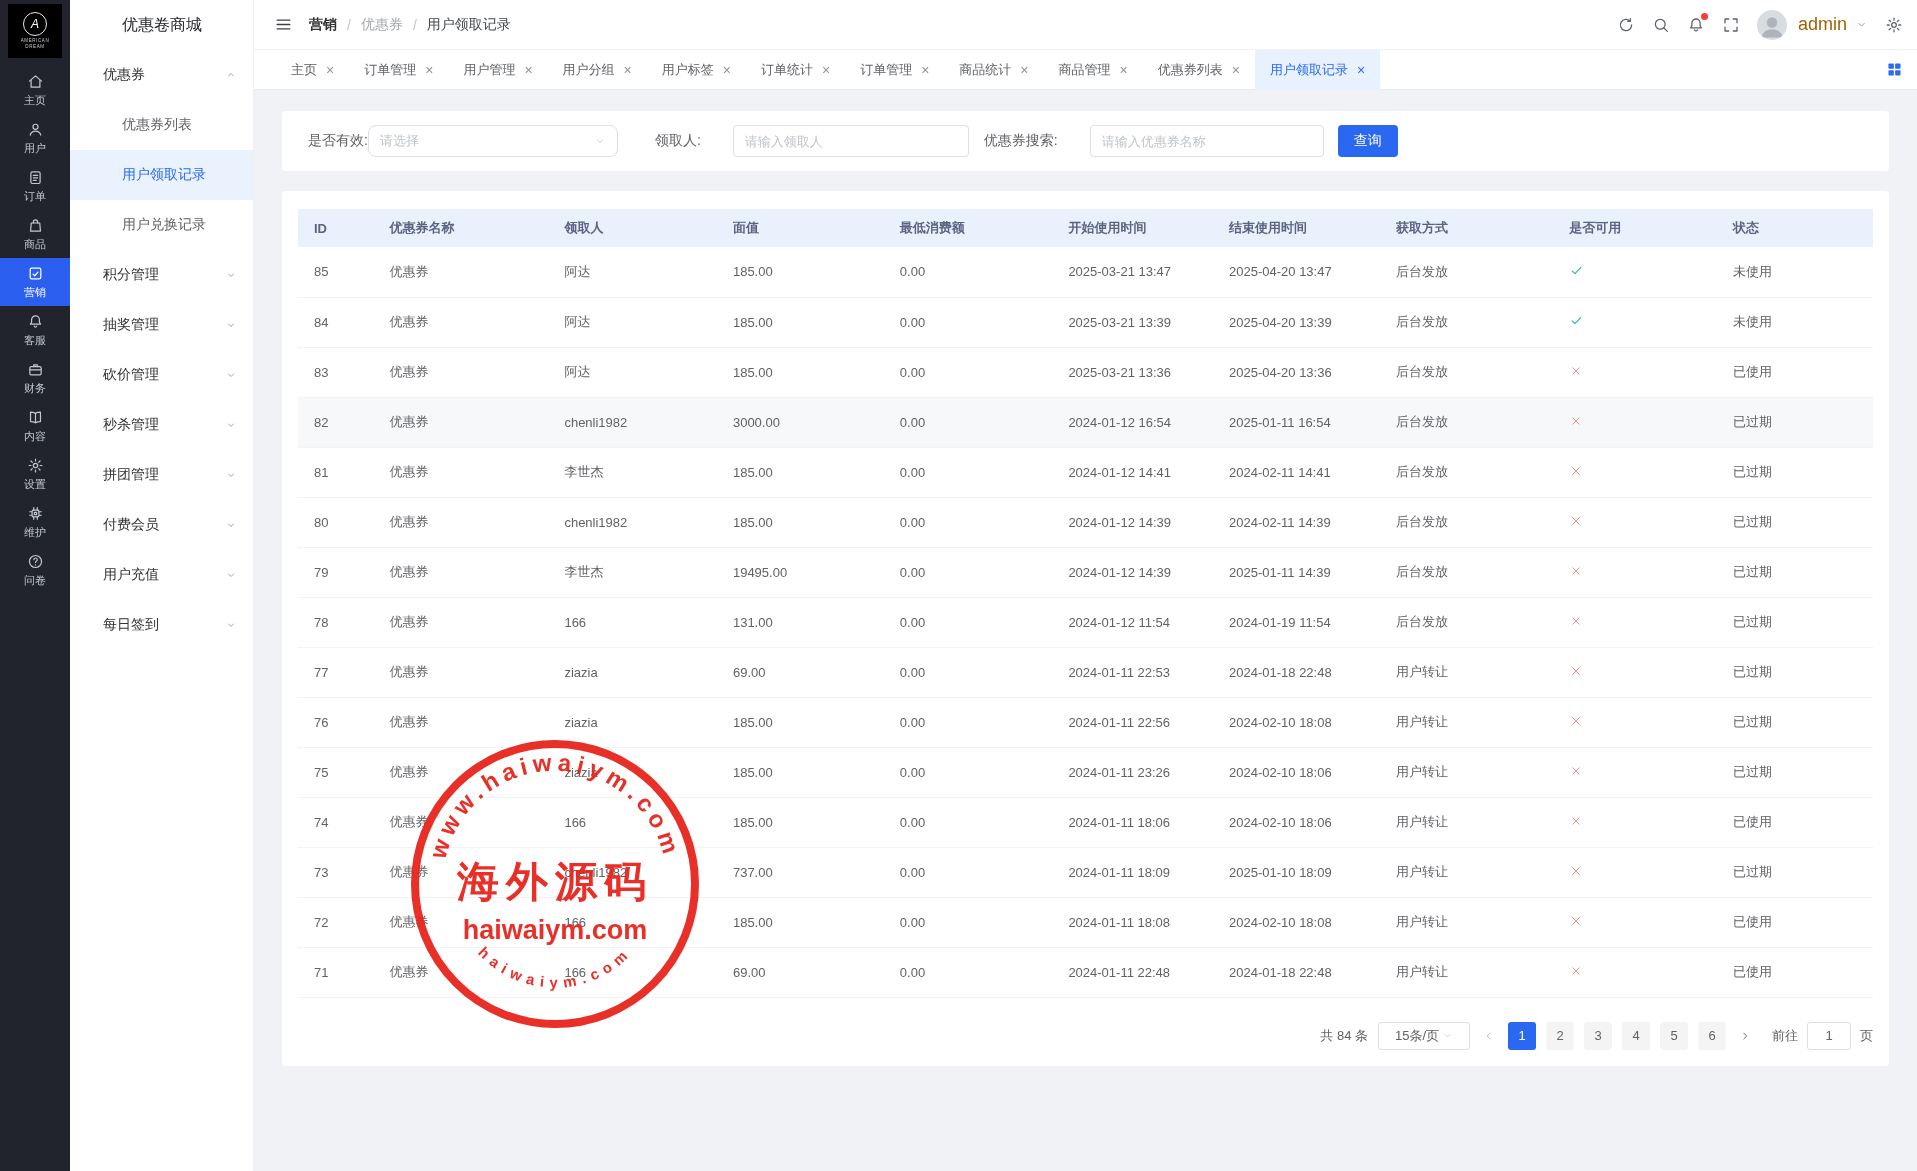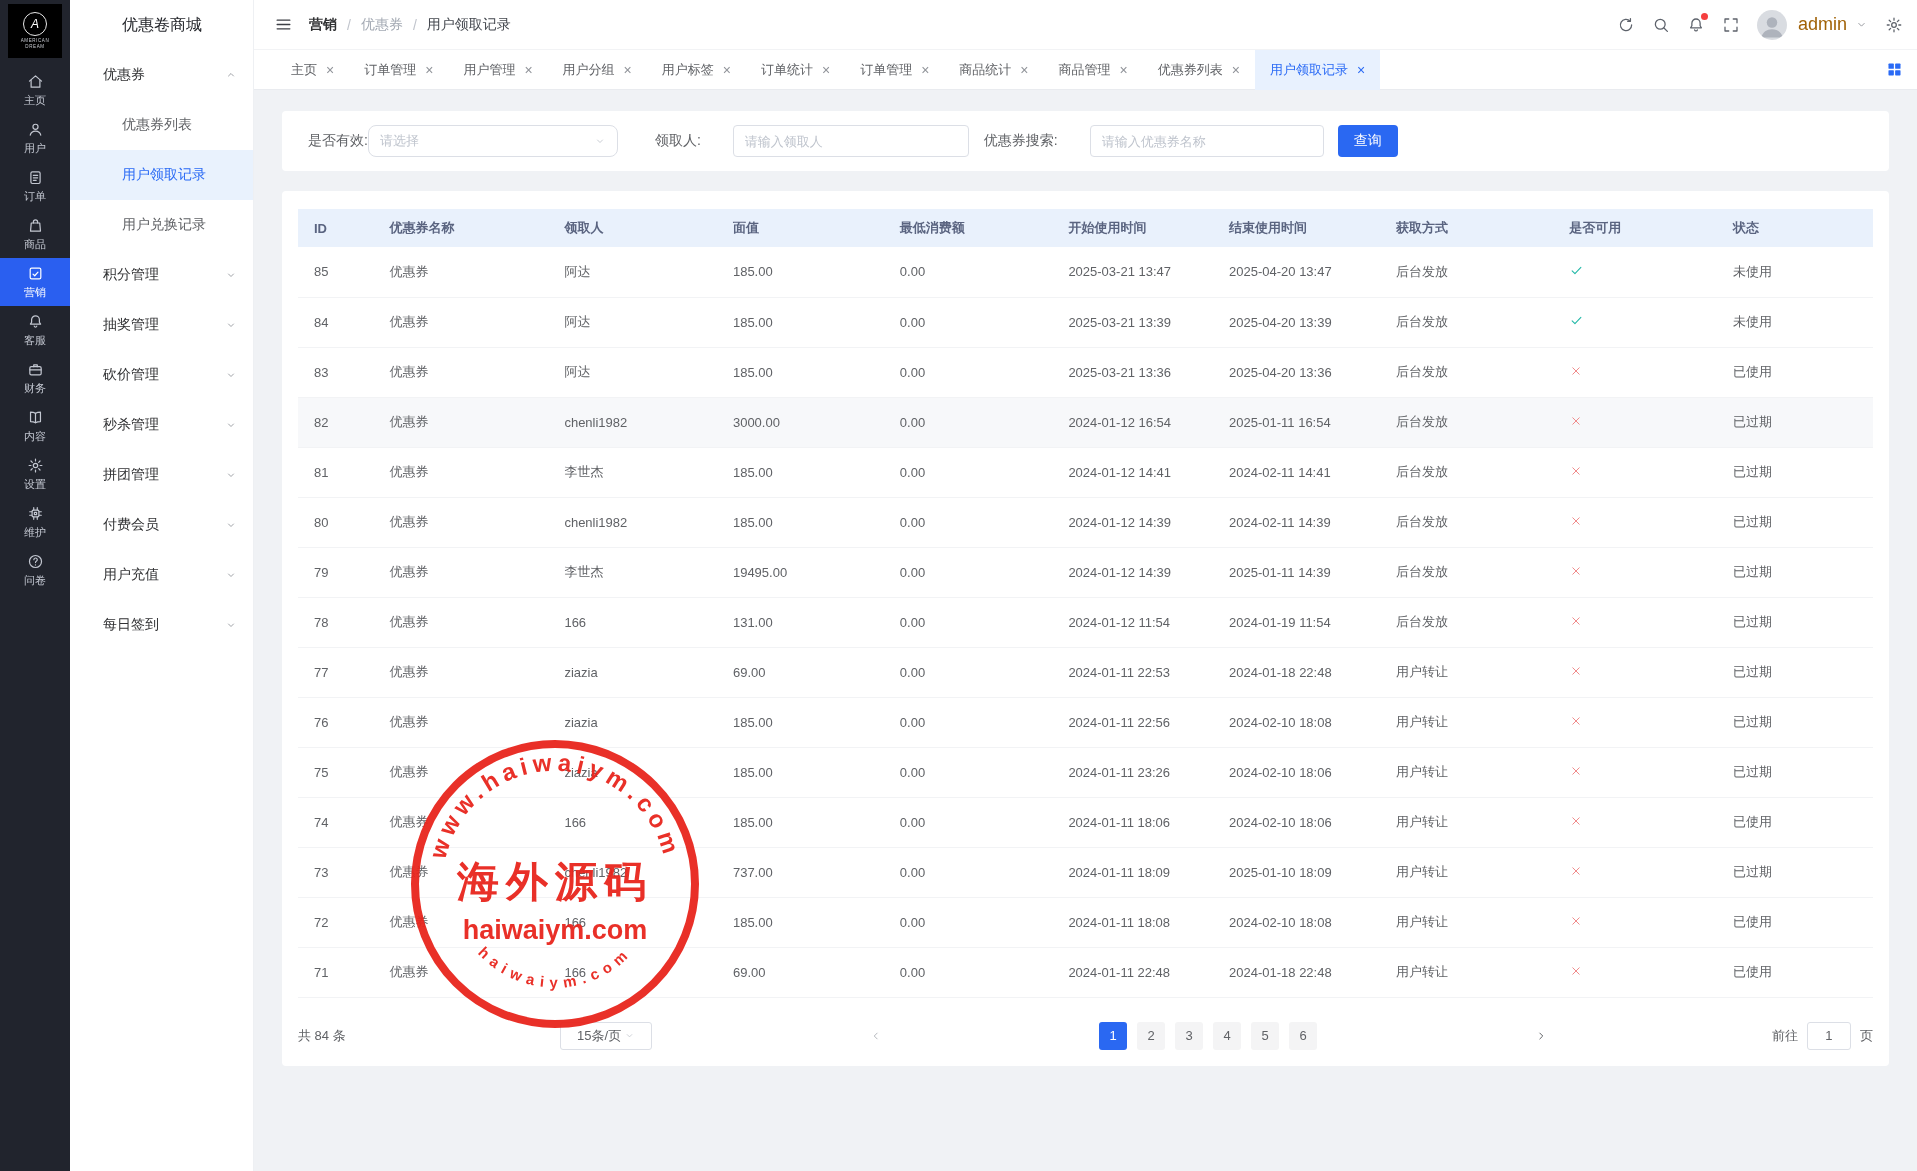--- a/index.html
+++ b/index.html
@@ -65,21 +65,21 @@
 .query-btn{margin-left:14px;width:60px;height:32px;background:#2a68f2;color:#fff;border:none;border-radius:4px;font-size:14px;cursor:pointer}
 
 .table-card{background:#fff;border-radius:4px;margin-top:20px;padding:18px 16px 16px}
 table{width:100%;border-collapse:collapse;table-layout:fixed}
 thead th{background:#e9f1fc;height:38px;font-weight:bold;text-align:left;padding-left:16px;color:#5a6480;font-size:13px}
 tbody td{height:50px;padding-left:16px;color:#606266;border-bottom:1px solid #f2f3f5;font-size:13px;white-space:nowrap;overflow:hidden}
 tr.hl td{background:#f7f8fa}
 .ok-icn{width:15px;height:15px;color:#1fb7a6}
 .no-icn{width:14px;height:14px;color:#f08a8a}
 
-.pager{display:flex;align-items:center;justify-content:space-between;margin-top:24px;gap:10px;color:#606266;font-size:13px}
+.pager{display:flex;align-items:center;justify-content:flex-end;margin-top:24px;gap:10px;color:#606266;font-size:13px}
 .size-box{width:92px;height:28px;border:1px solid #dcdfe6;border-radius:3px;display:flex;align-items:center;justify-content:center;gap:3px;color:#606266;cursor:pointer}
 .size-box .caret{width:11px;height:11px;color:#c0c4cc}
 .pg-arrow{width:14px;height:14px;color:#b4b7bd;cursor:pointer;margin:0 2px}
 .pg-arrow.next{color:#606266}
 .pg{min-width:28px;height:28px;border-radius:3px;background:#f4f4f5;color:#606266;display:flex;align-items:center;justify-content:center;cursor:pointer}
 .pg.active{background:#2a68f2;color:#fff}
 .goto{display:flex;align-items:center;gap:9px;margin-left:8px}
 .goto-input{width:44px;height:28px;border:1px solid #dcdfe6;border-radius:3px;text-align:center;font-size:13px;color:#606266;outline:none}
 
 .stamp{position:absolute;left:151px;top:644px;width:300px;height:300px;pointer-events:none;opacity:.95}

